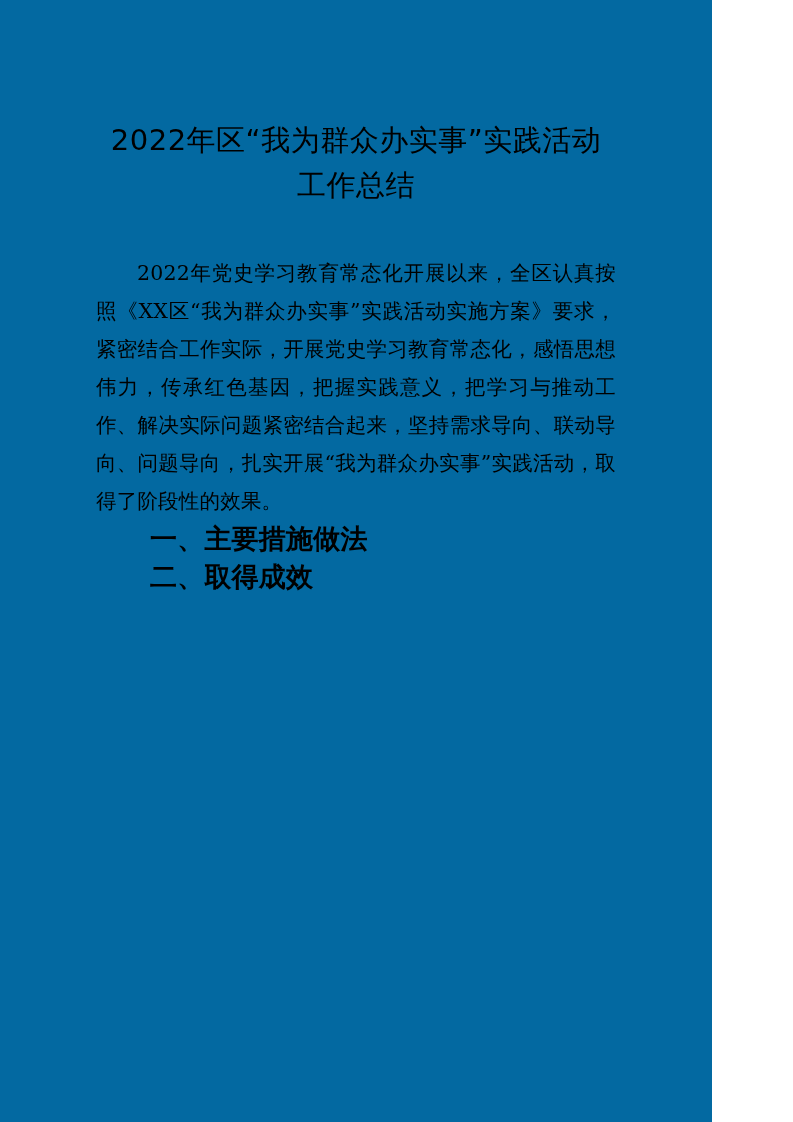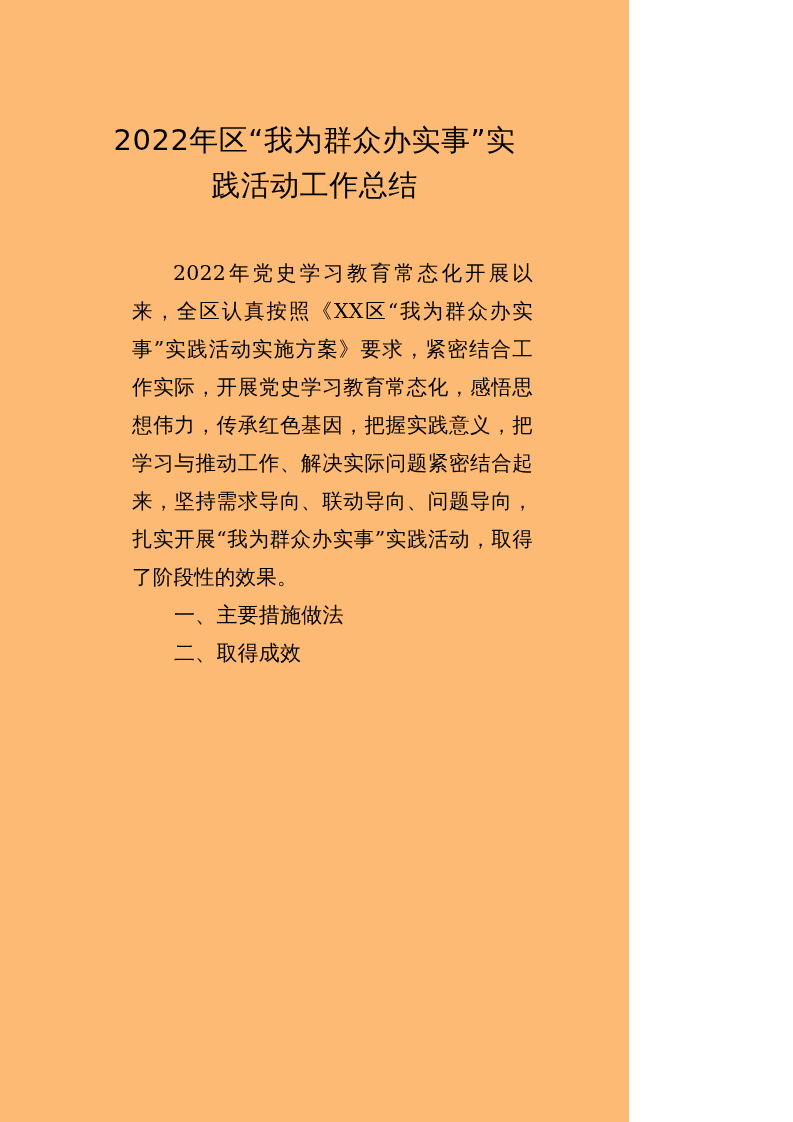--- a/index.html
+++ b/index.html
@@ -9,52 +9,51 @@
   }
   body {
     width: 793px;
     height: 1122px;
     font-family: "DejaVu Serif", "Liberation Serif", serif;
     color: #000000;
     overflow: hidden;
   }
   .page {
     box-sizing: border-box;
-    width: 629px;
+    width: 712px;
     height: 1122px;
     padding: 118px 96px 60px 96px;
-    background: #fdba74;
+    background: #0369a1;
   }
   .doc-title {
     font-family: "DejaVu Sans", "Liberation Sans", sans-serif;
     font-size: 29px;
     line-height: 45px;
     font-weight: 400;
     text-align: center;
     letter-spacing: 0.5px;
     margin: 0 0 0 0;
     padding: 0 6px;
   }
   .body-block {
     margin-top: 46px;
-    margin-left: 36px;
   }
   p.para {
     font-size: 20.5px;
     line-height: 38px;
     margin: 0;
     text-indent: 2em;
     text-align: justify;
     text-justify: inter-ideograph;
     letter-spacing: 0.2px;
   }
   p.heading {
     font-family: "DejaVu Sans", "Liberation Sans", sans-serif;
-    font-weight: normal;
-    font-size: 21px;
+    font-weight: bold;
+    font-size: 27px;
     line-height: 38px;
     margin: 0;
     text-indent: 2em;
     text-align: left;
     letter-spacing: 0.2px;
   }
 </style>
 </head>
 <body>
 

